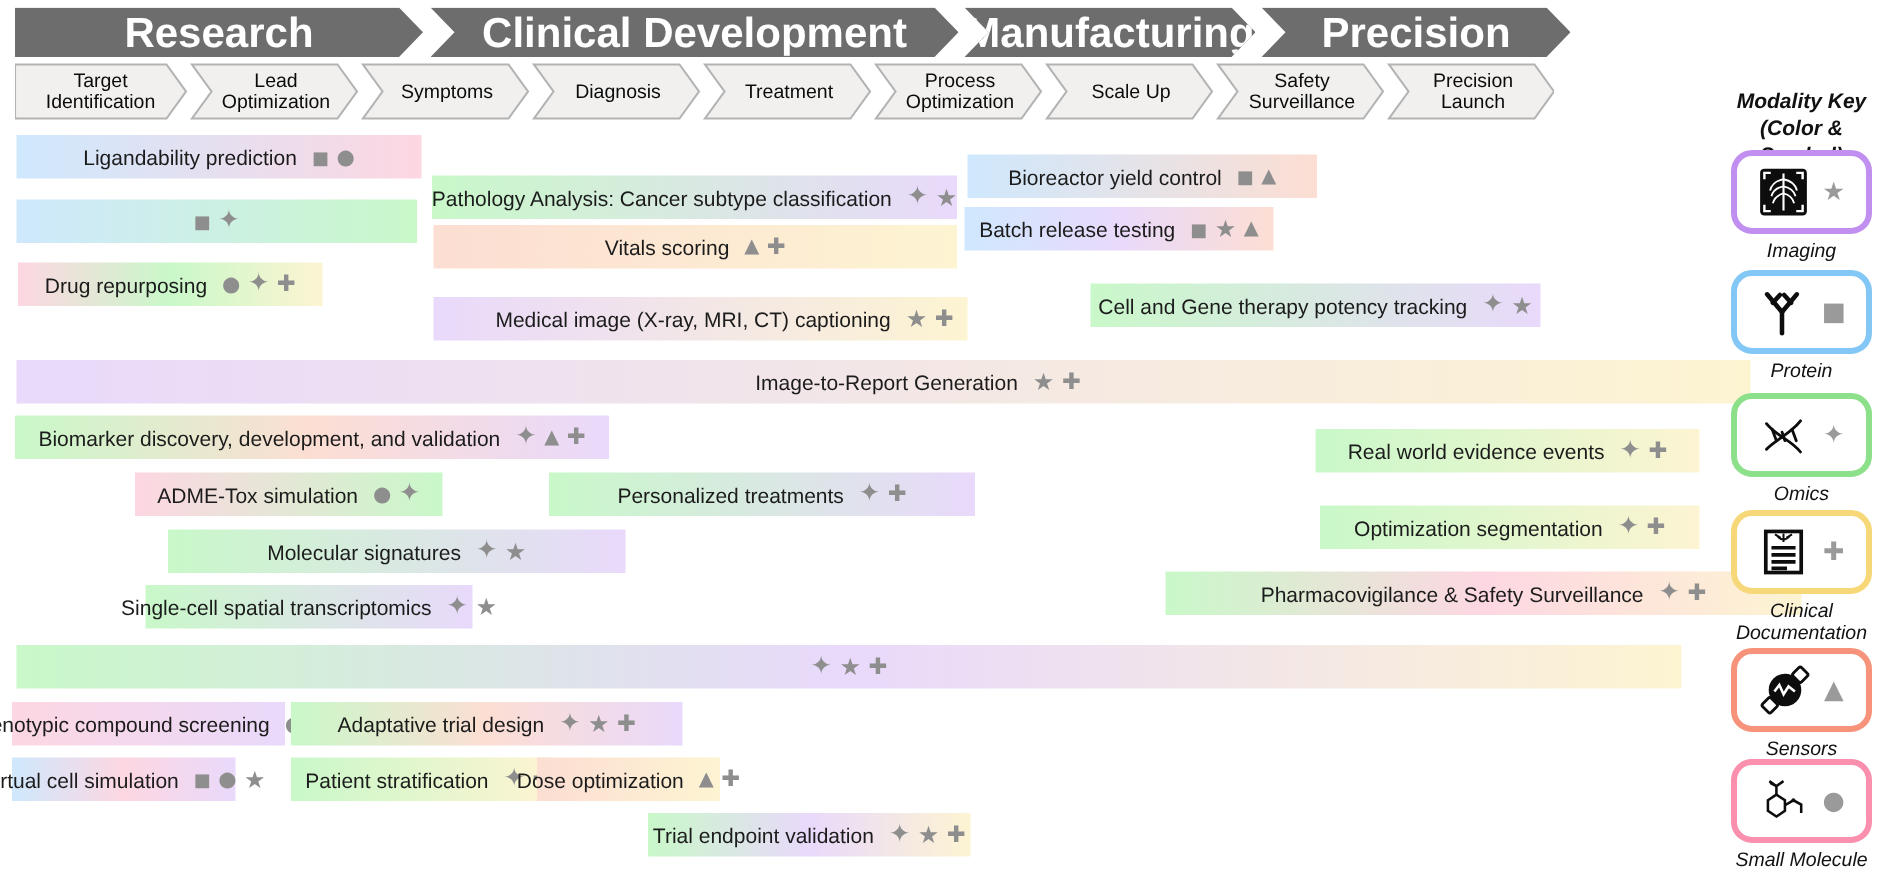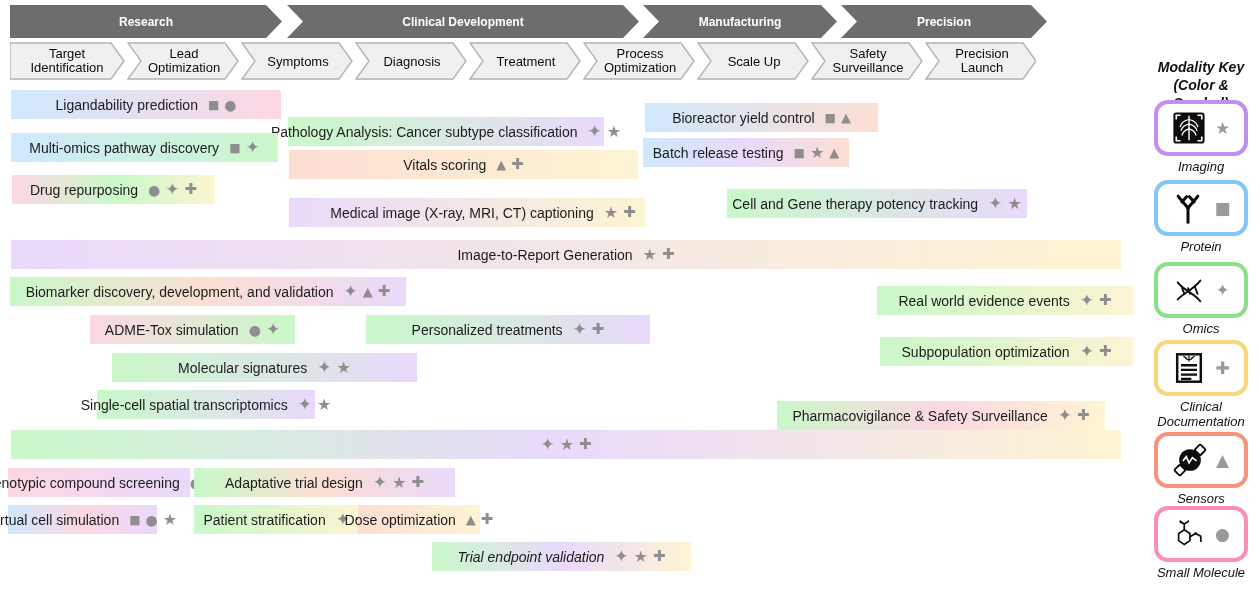--- a/index.html
+++ b/index.html
@@ -1,21 +1,21 @@
 <!DOCTYPE html>
 <html><head>
 <meta charset="utf-8">
 <style>
   html,body{margin:0;padding:0;background:#fff;}
   .canvas{position:relative;width:1260px;height:594px;background:#ffffff;
           font-family:"Liberation Sans",sans-serif;overflow:hidden;}
 
   
   .stage{position:absolute;top:5px;height:33px;background:#6d6d6d;color:#fff;
-         font-weight:700;font-size:12px;display:flex;align-items:center;justify-content:center;
+         font-weight:700;font-size:28px;display:flex;align-items:center;justify-content:center;
          clip-path:polygon(0 0,calc(100% - 16px) 0,100% 50%,calc(100% - 16px) 100%,0 100%,16px 50%);}
   .stage.first{clip-path:polygon(0 0,calc(100% - 16px) 0,100% 50%,calc(100% - 16px) 100%,0 100%);}
 
   
   #substages{position:absolute;left:10px;top:42px;}
   #substages path{fill:#f1f0ef;stroke:#b3b3b3;stroke-width:1.4;}
   #substages text{font-family:"Liberation Sans",sans-serif;font-size:13px;fill:#0b0b0b;text-anchor:middle;}
 
   
   .bar{position:absolute;height:29px;display:flex;align-items:center;justify-content:center;gap:10px;}
@@ -78,29 +78,28 @@
           <span class="sym sym-circle">●</span>
         </span>
       </div>
       <div class="bar" style="left: 645px; top: 103px; width: 233px; background: linear-gradient(90deg, rgb(207, 232, 253), rgb(252, 222, 211));">
         <span class="lbl">Bioreactor yield control</span>
         <span class="syms">
           <span class="sym sym-square">■</span>
           <span class="sym sym-triangle">▲</span>
         </span>
       </div>
-      <div class="bar" style="left: 288px; top: 117px; width: 316px; background: linear-gradient(90deg, rgb(201, 248, 201), rgb(233, 217, 251));">
+      <div class="bar" style="left: 288px; top: 117px; width: 350px; background: linear-gradient(90deg, rgb(201, 248, 201), rgb(233, 217, 251));">
         <span class="lbl">Pathology Analysis: Cancer subtype classification</span>
         <span class="syms">
           <span class="sym sym-four-pointed-star">✦</span>
           <span class="sym sym-star">★</span>
         </span>
       </div>
       <div class="bar" style="left: 11px; top: 133px; width: 267px; background: linear-gradient(90deg, rgb(207, 232, 253), rgb(201, 248, 201));">
-        <span class="lbl">Multi-omics pathway discovery</span>
         <span class="syms">
           <span class="sym sym-square">■</span>
           <span class="sym sym-four-pointed-star">✦</span>
         </span>
       </div>
       <div class="bar" style="left: 643px; top: 138px; width: 206px; background: linear-gradient(90deg, rgb(207, 232, 253), rgb(233, 217, 251), rgb(252, 222, 211));">
         <span class="lbl">Batch release testing</span>
         <span class="syms">
           <span class="sym sym-square">■</span>
           <span class="sym sym-star">★</span>
@@ -129,21 +128,21 @@
           <span class="sym sym-star">★</span>
         </span>
       </div>
       <div class="bar" style="left: 289px; top: 198px; width: 324px; background: linear-gradient(90deg, rgb(233, 217, 251), rgb(253, 244, 210)); padding-left: 32px;">
         <span class="lbl">Medical image (X-ray, MRI, CT) captioning</span>
         <span class="syms">
           <span class="sym sym-star">★</span>
           <span class="sym sym-plus">✚</span>
         </span>
       </div>
-      <div class="bar" style="left: 11px; top: 240px; width: 1110px; background: linear-gradient(90deg, rgb(233, 217, 251), rgb(253, 244, 210));">
+      <div class="bar" style="left: 11px; top: 240px; width: 1110px; background: linear-gradient(90deg, rgb(233, 217, 251), rgb(253, 244, 210)); padding-left: 46px;">
         <span class="lbl">Image-to-Report Generation</span>
         <span class="syms">
           <span class="sym sym-star">★</span>
           <span class="sym sym-plus">✚</span>
         </span>
       </div>
       <div class="bar" style="left: 10px; top: 277px; width: 396px; background: linear-gradient(90deg, rgb(201, 248, 201), rgb(252, 222, 211), rgb(233, 217, 251));">
         <span class="lbl">Biomarker discovery, development, and validation</span>
         <span class="syms">
           <span class="sym sym-four-pointed-star">✦</span>
@@ -166,34 +165,34 @@
         </span>
       </div>
       <div class="bar" style="left: 366px; top: 315px; width: 284px; background: linear-gradient(90deg, rgb(201, 248, 201), rgb(233, 217, 251));">
         <span class="lbl">Personalized treatments</span>
         <span class="syms">
           <span class="sym sym-four-pointed-star">✦</span>
           <span class="sym sym-plus">✚</span>
         </span>
       </div>
       <div class="bar" style="left: 880px; top: 337px; width: 253px; background: linear-gradient(90deg, rgb(201, 248, 201), rgb(253, 244, 210));">
-        <span class="lbl">Subpopulation optimization</span>
+        <span class="lbl">Optimization segmentation</span>
         <span class="syms">
           <span class="sym sym-four-pointed-star">✦</span>
           <span class="sym sym-plus">✚</span>
         </span>
       </div>
       <div class="bar" style="left: 112px; top: 353px; width: 305px; background: linear-gradient(90deg, rgb(201, 248, 201), rgb(233, 217, 251));">
         <span class="lbl">Molecular signatures</span>
         <span class="syms">
           <span class="sym sym-four-pointed-star">✦</span>
           <span class="sym sym-star">★</span>
         </span>
       </div>
-      <div class="bar" style="left: 777px; top: 381px; width: 328px; background: linear-gradient(90deg, rgb(201, 248, 201), rgb(253, 215, 226), rgb(253, 244, 210)); margin-top: 20px;">
+      <div class="bar" style="left: 777px; top: 381px; width: 424px; background: linear-gradient(90deg, rgb(201, 248, 201), rgb(253, 215, 226), rgb(253, 244, 210));">
         <span class="lbl">Pharmacovigilance &amp; Safety Surveillance</span>
         <span class="syms">
           <span class="sym sym-four-pointed-star">✦</span>
           <span class="sym sym-plus">✚</span>
         </span>
       </div>
       <div class="bar" style="left: 97px; top: 390px; width: 218px; background: linear-gradient(90deg, rgb(201, 248, 201), rgb(233, 217, 251));">
         <span class="lbl">Single-cell spatial transcriptomics</span>
         <span class="syms">
           <span class="sym sym-four-pointed-star">✦</span>
@@ -237,21 +236,21 @@
           <span class="sym sym-plus">✚</span>
         </span>
       </div>
       <div class="bar" style="left: 358px; top: 505px; width: 122px; background: linear-gradient(90deg, rgb(252, 222, 211), rgb(253, 244, 210));">
         <span class="lbl">Dose optimization</span>
         <span class="syms">
           <span class="sym sym-triangle">▲</span>
           <span class="sym sym-plus">✚</span>
         </span>
       </div>
-      <div class="bar" style="left: 432px; top: 542px; width: 259px; background: linear-gradient(90deg, rgb(201, 248, 201), rgb(233, 217, 251), rgb(253, 244, 210)); font-style: italic;">
+      <div class="bar" style="left: 432px; top: 542px; width: 215px; background: linear-gradient(90deg, rgb(201, 248, 201), rgb(233, 217, 251), rgb(253, 244, 210));">
         <span class="lbl">Trial endpoint validation</span>
         <span class="syms">
           <span class="sym sym-four-pointed-star">✦</span>
           <span class="sym sym-star">★</span>
           <span class="sym sym-plus">✚</span>
         </span>
       </div>
     </div>
   <div id="key">
     <div class="key-title">

